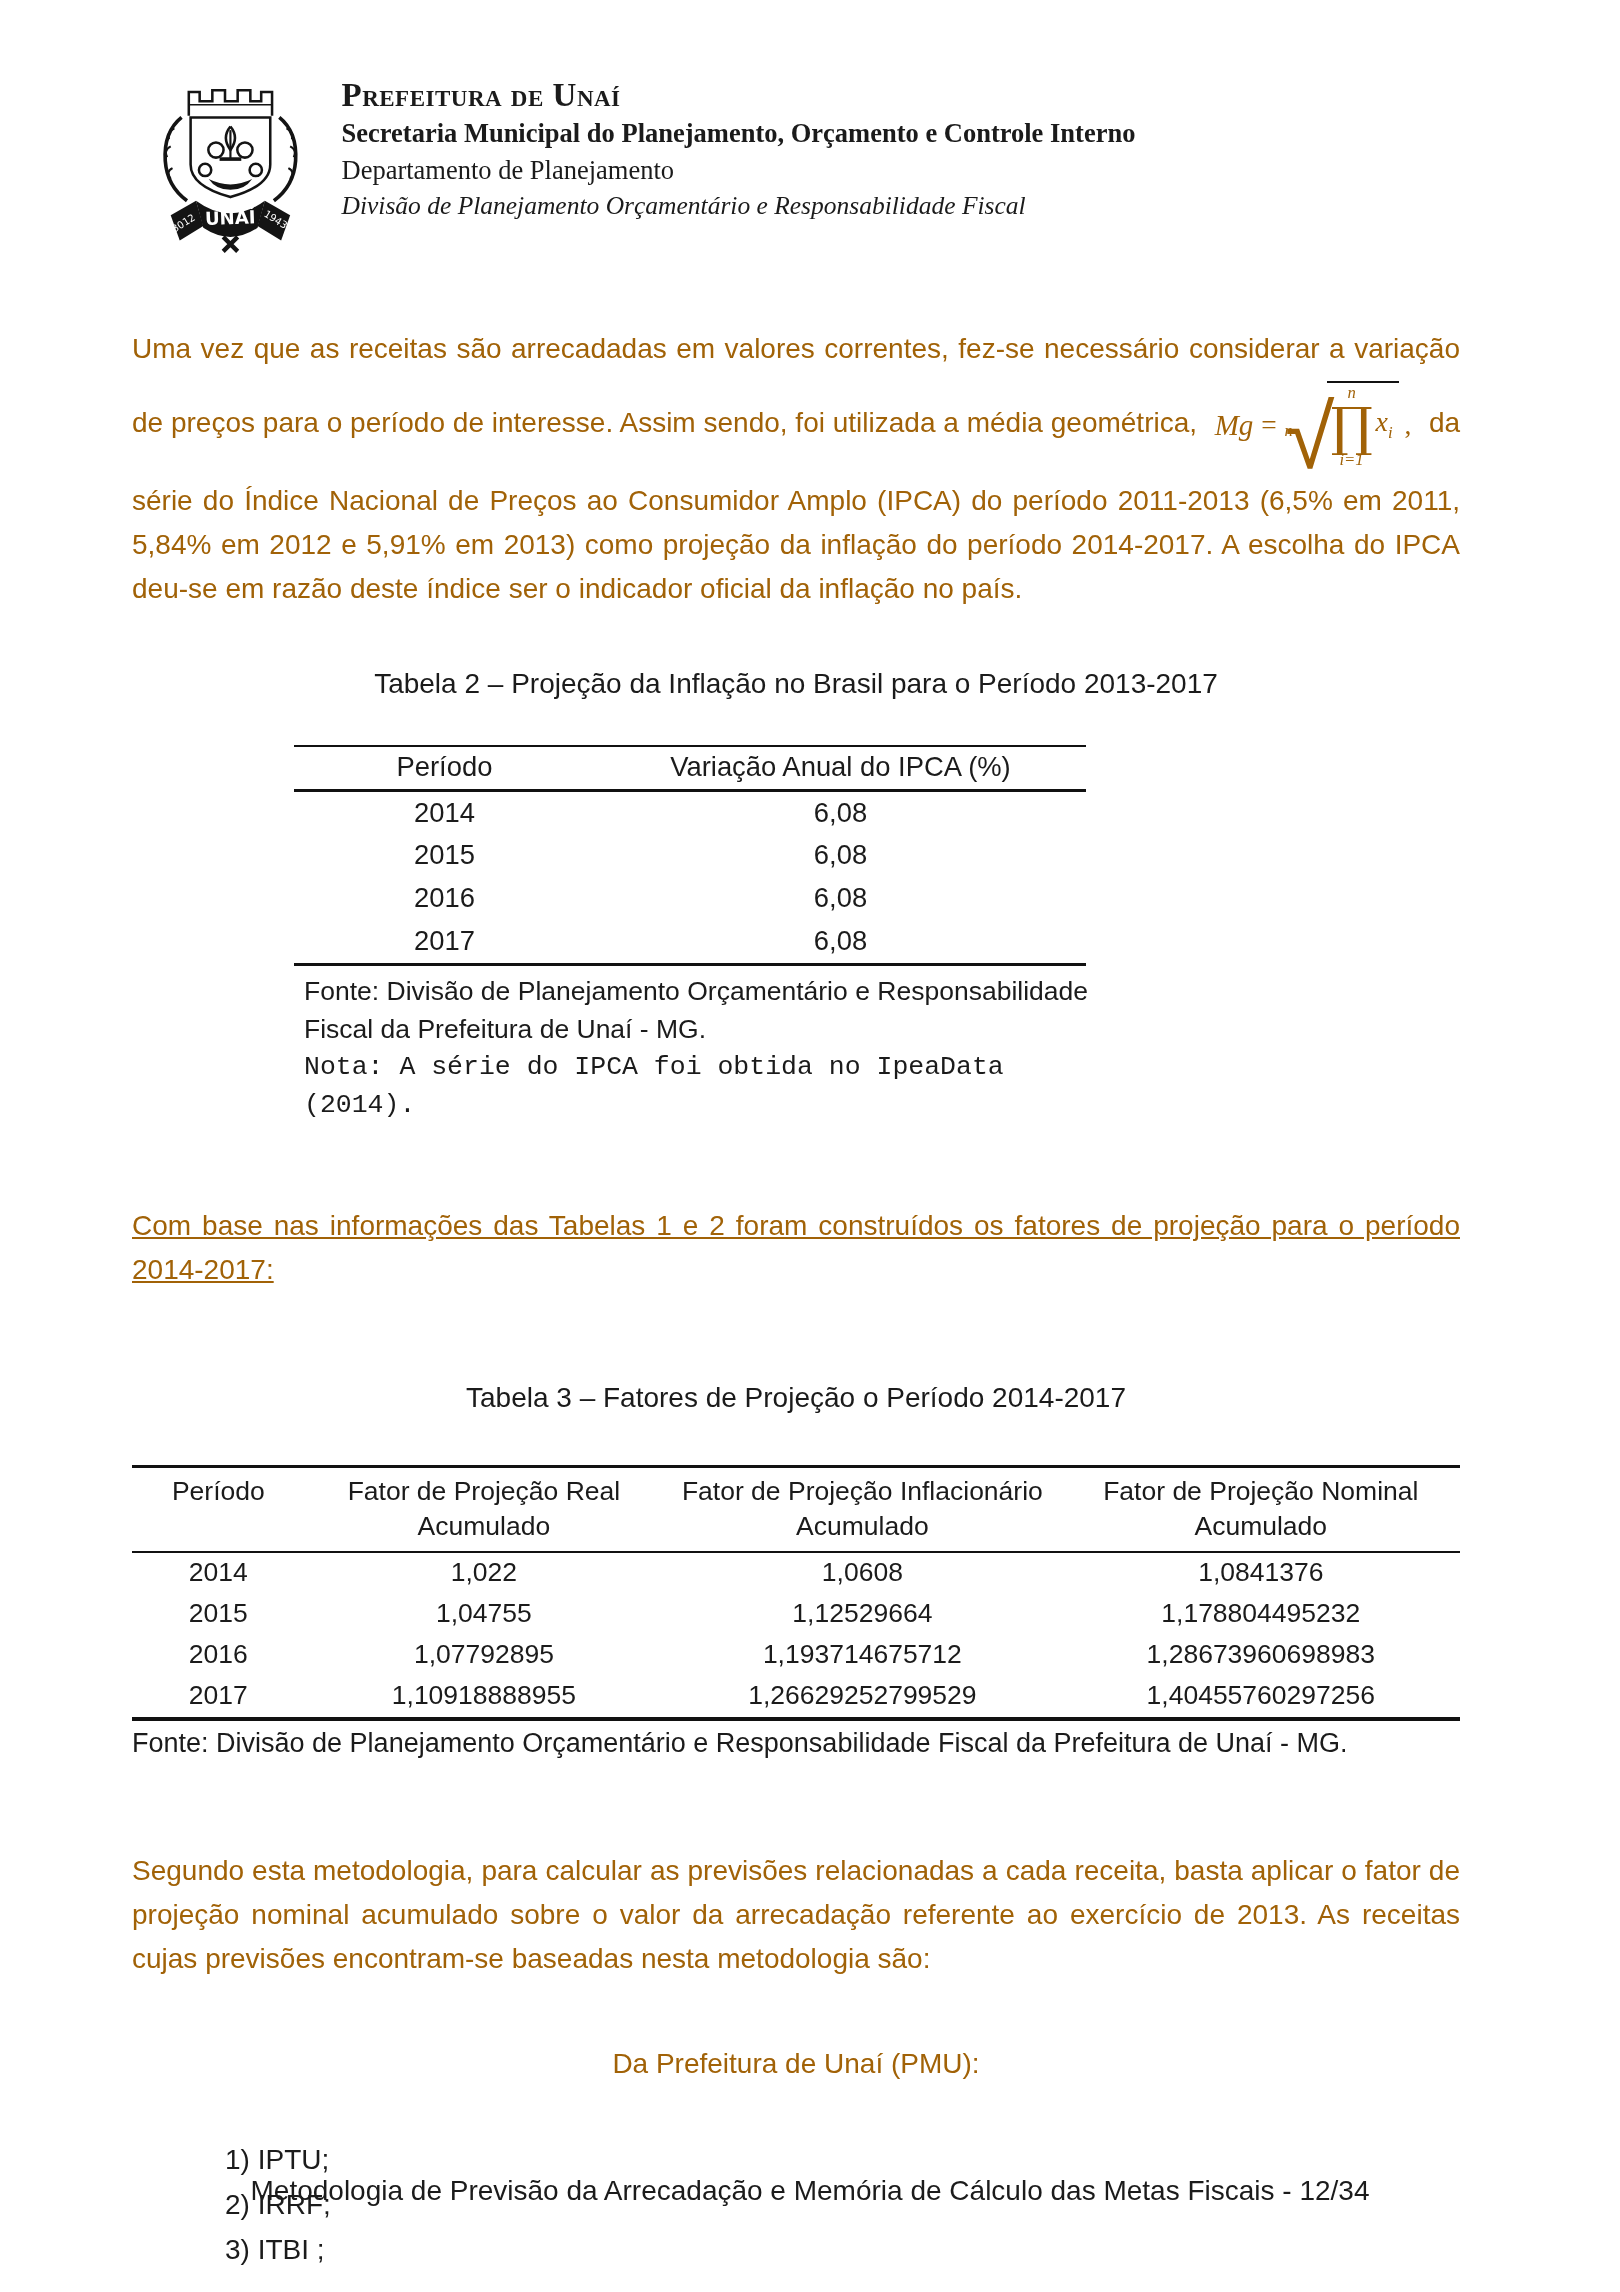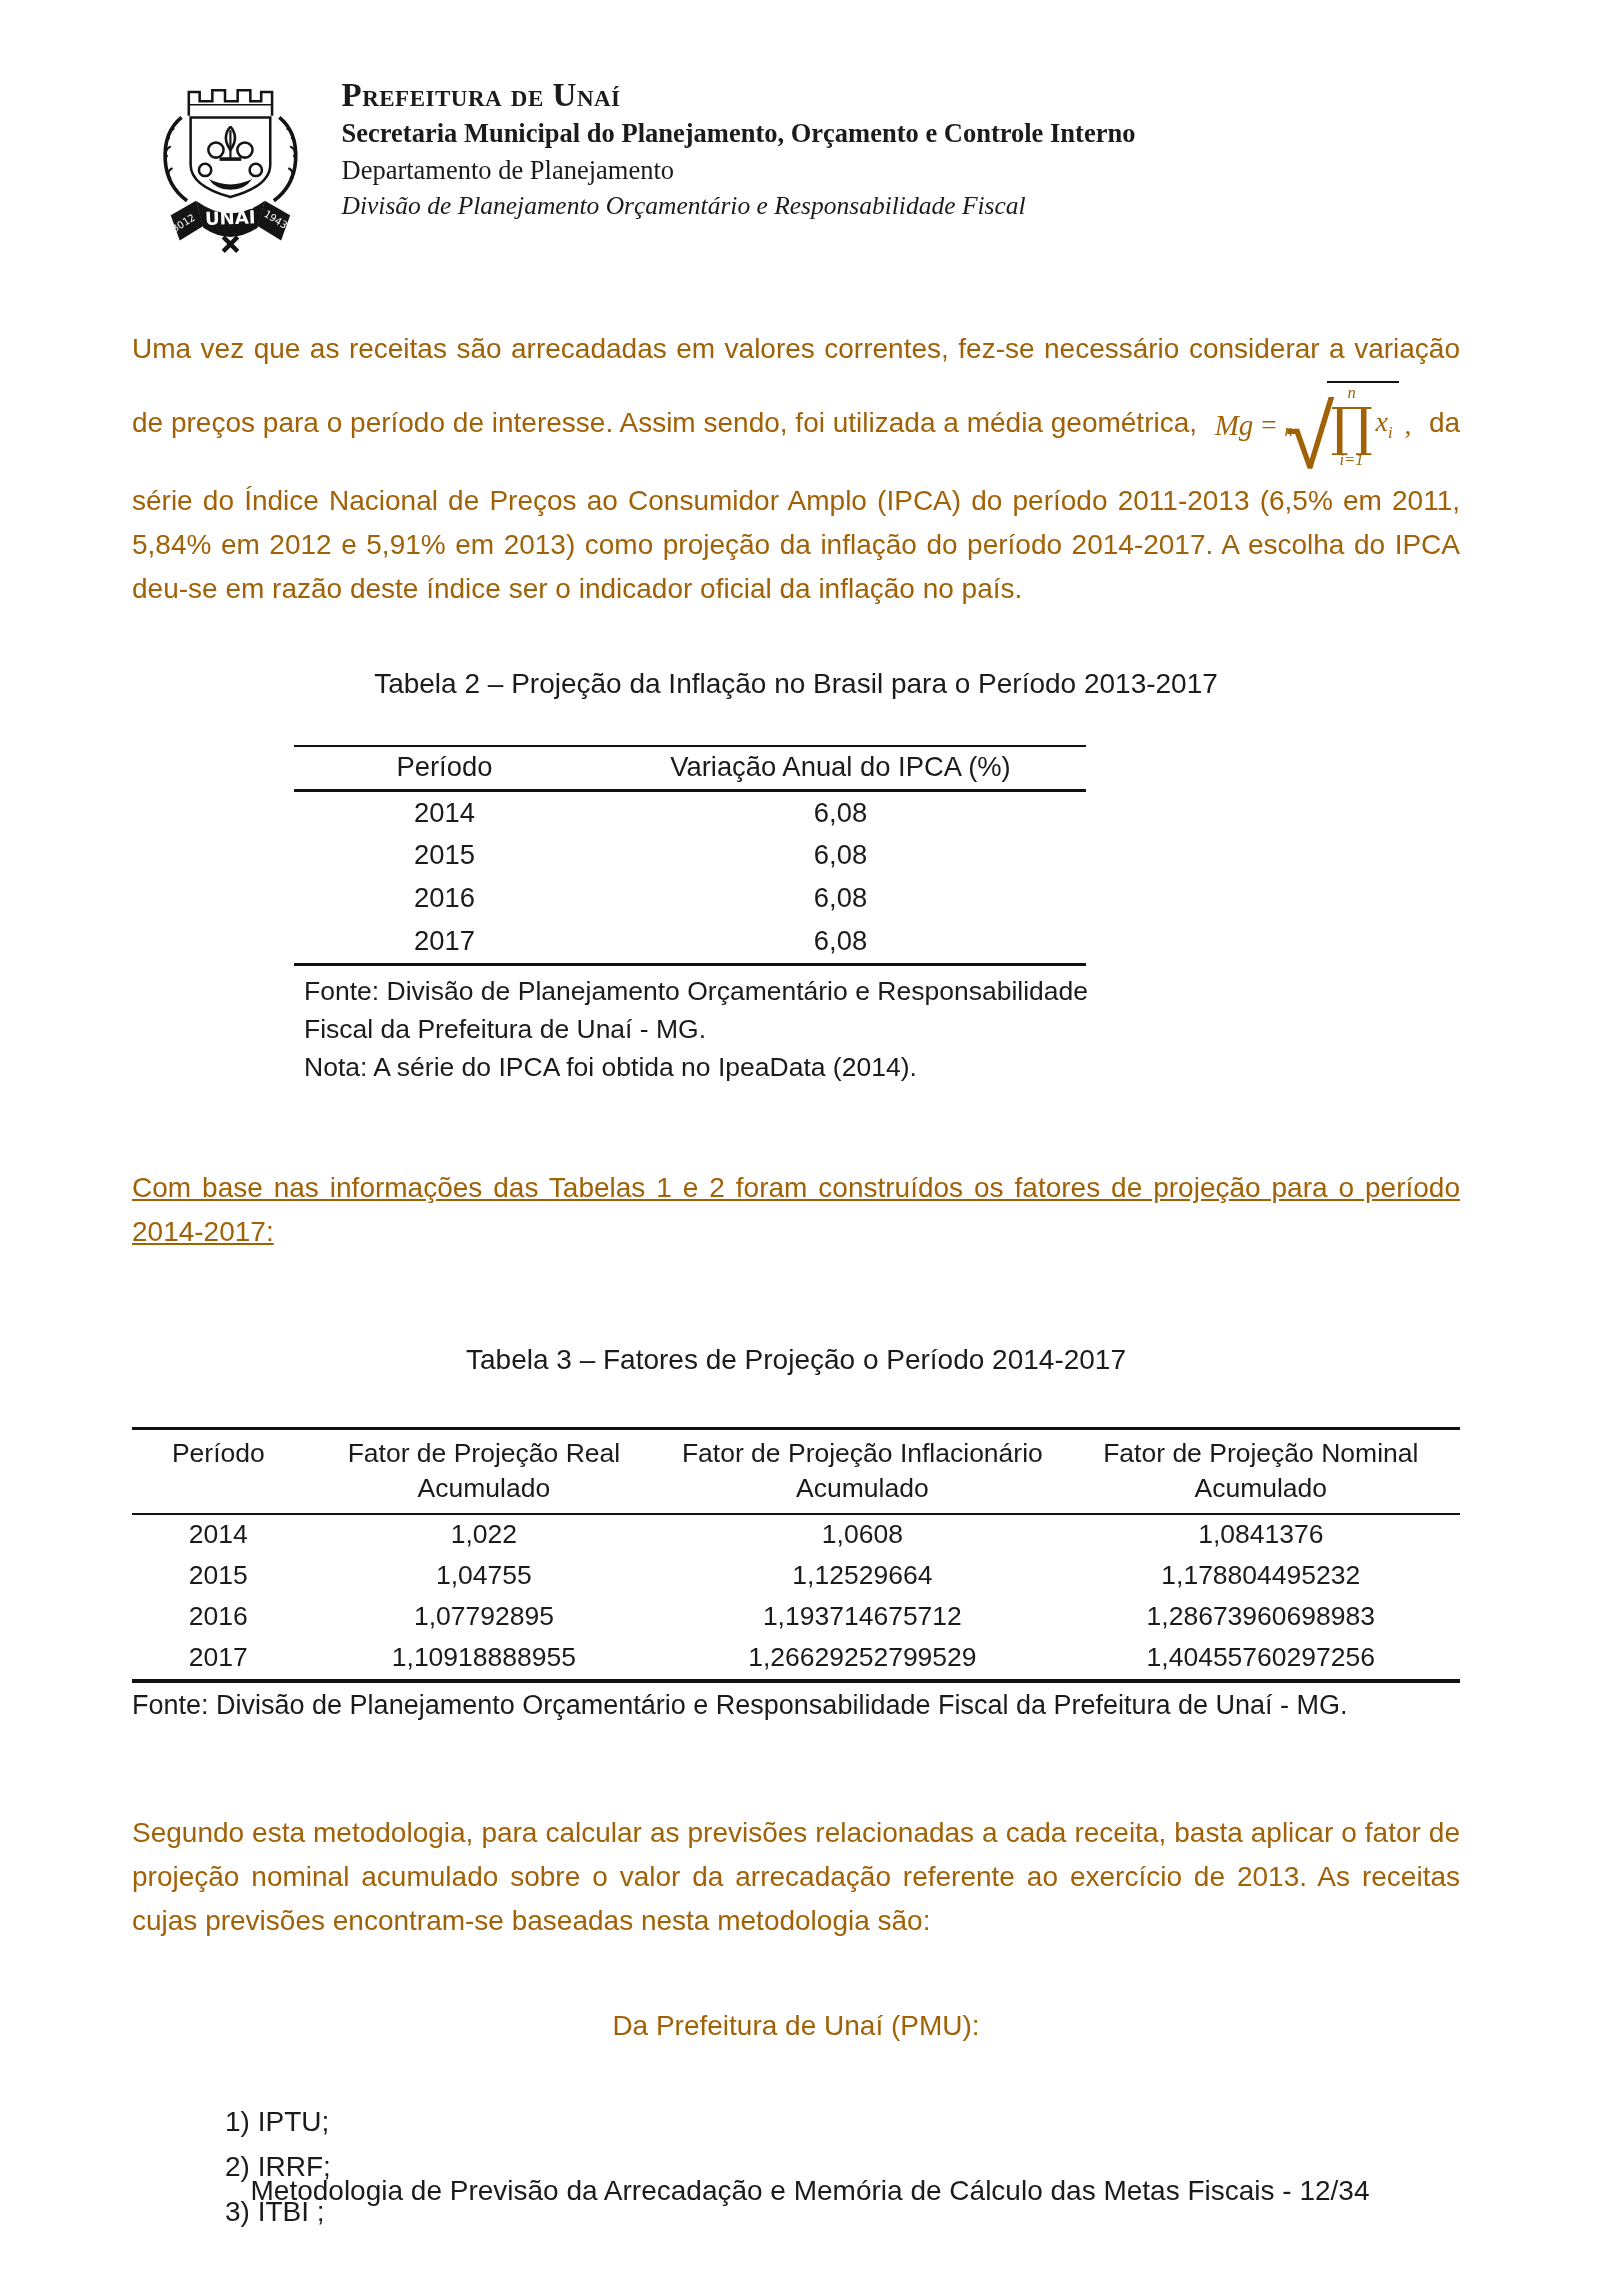--- a/index.html
+++ b/index.html
@@ -47,21 +47,21 @@
   .tcaption { text-align:center; font-size:28px; margin-top:57px; }
   .tcaption3 { text-align:center; font-size:28px; margin-top:90px; }
   
   .t2wrap { margin:45px 0 0 162px; width:792px; }
   table { border-collapse:collapse; }
   .t2 { width:792px; border-top:2.9px solid #111; border-bottom:3.9px solid #111; }
   .t2 th { font-weight:normal; font-size:27.4px; padding:3.9px 0 5.9px; border-bottom:3.9px solid #111; }
   .t2 td { font-size:27.4px; text-align:center; padding:4.9px 0 5.9px; }
   .t2 .c1 { width:38%; }
   .fonte2 { margin:5.9px 0 0 172px; width:784px; font-size:26.5px; line-height:38px; text-align:justify; }
-  .nota2  { margin:0 0 0 172px; width:804px; font-size:26.5px; line-height:38px; }
+  .nota2  { margin:0 0 0 172px; width:804px; font-size:26.5px; line-height:38px;font-family:Liberation Mono, monospace; }
   
   .p2 { margin-top:80px;text-decoration:underline; }
   
   .t3 { margin-top:51px; width:1328px; border-top:3.9px solid #111; border-bottom:4.9px solid #111; }
   .t3 th { font-weight:normal; font-size:26.5px; line-height:35px; padding:5.9px 9.8px 7.8px; border-bottom:2.9px solid #111; vertical-align:top; }
   .t3 td { font-size:26.5px; text-align:center; padding:3.9px 0 5.9px; }
   .t3 .w1 { width:13%; } .t3 .w2 { width:27%; } .t3 .w3 { width:30%; } .t3 .w4 { width:30%; }
   .fonte3 { margin-top:7.8px; font-size:27px; }
   
   .p3 { margin-top:90px; }

